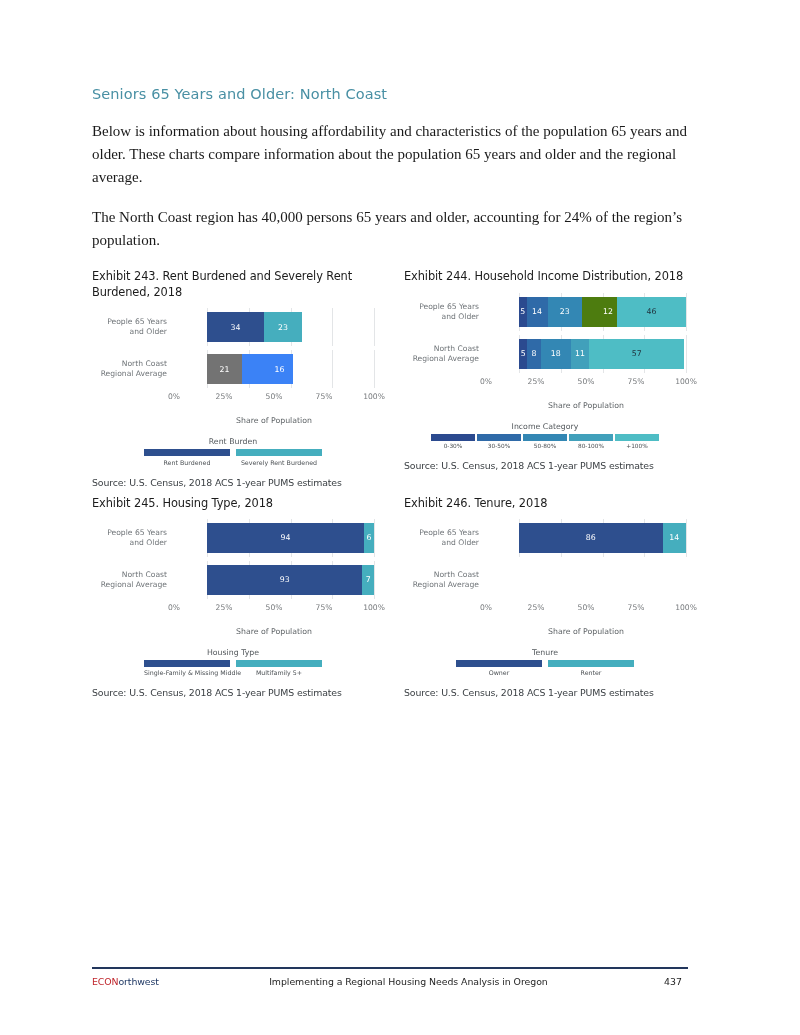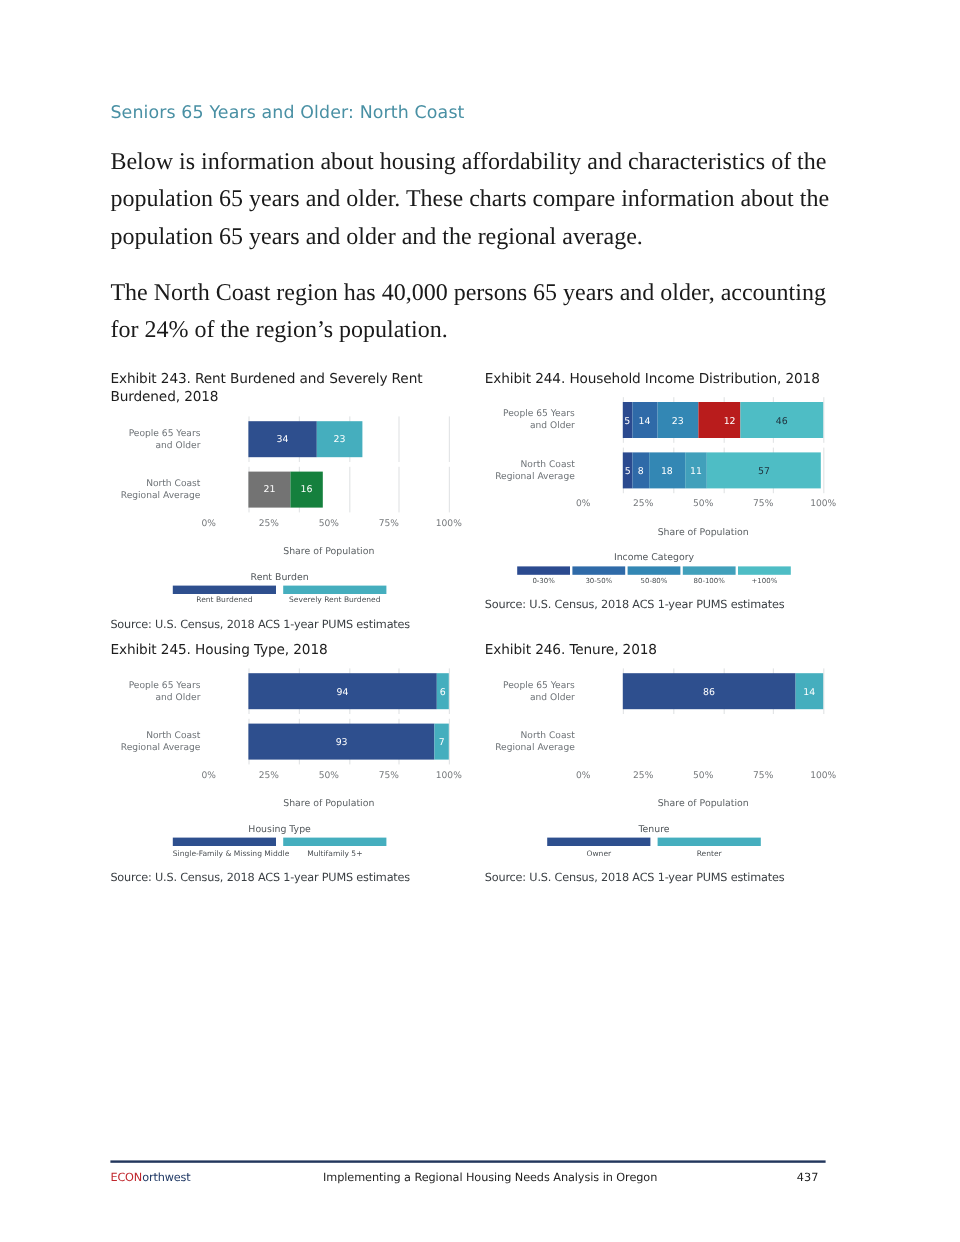--- a/index.html
+++ b/index.html
@@ -31,21 +31,21 @@
   .section-heading {
     font-family: "DejaVu Sans", "Liberation Sans", sans-serif;
     font-size: 14.5px;
     color: #4990a4;
     letter-spacing: 0.1px;
     margin: 0 0 18px 0;
     font-weight: 400;
   }
   .body-par {
     font-family: "Liberation Serif", "DejaVu Serif", serif;
-    font-size: 20px;
+    font-size: 15px;
     line-height: 1.54;
     color: #1a1a1a;
     margin: 0 0 17px 0;
     max-width: 600px;
   }
 
   
   .exhibit-grid {
     display: flex;
     flex-wrap: wrap;
@@ -270,21 +270,21 @@
               <div class="bar-area">
                 <div class="gridlines">
                   <div class="gridline" style="left: 0%;"></div>
                   <div class="gridline" style="left: 25%;"></div>
                   <div class="gridline" style="left: 50%;"></div>
                   <div class="gridline" style="left: 75%;"></div>
                   <div class="gridline" style="left: 100%;"></div>
                 </div>
                 <div class="bar-track">
                   <div class="seg" style="width: 21%; background: #737373;">21</div>
-                  <div class="seg" style="width: 16%; background: #15803d;">16</div>
+                  <div class="seg" style="width: 16%; background: #3b82f6; padding-left: 24px;">16</div>
                 </div>
               </div>
             </div>
             <div class="axis">
               <div class="axis-spacer"></div>
               <div class="axis-scale">
                 <div class="tick" style="left: 0%;">0%</div>
                 <div class="tick" style="left: 25%;">25%</div>
                 <div class="tick" style="left: 50%;">50%</div>
                 <div class="tick" style="left: 75%;">75%</div>
@@ -321,21 +321,21 @@
                   <div class="gridline" style="left: 0%;"></div>
                   <div class="gridline" style="left: 25%;"></div>
                   <div class="gridline" style="left: 50%;"></div>
                   <div class="gridline" style="left: 75%;"></div>
                   <div class="gridline" style="left: 100%;"></div>
                 </div>
                 <div class="bar-track">
                   <div class="seg" style="width: 5%; background: rgb(43, 74, 143);">5</div>
                   <div class="seg" style="width: 14%; background: rgb(47, 106, 168);">14</div>
                   <div class="seg" style="width: 23%; background: rgb(51, 135, 180);">23</div>
-                  <div class="seg" style="width: 12%; background: #b91c1c; padding-left: 17px;">12</div>
+                  <div class="seg" style="width: 12%; background: #4d7c0f; padding-left: 17px;">12</div>
                   <div class="seg dark-text" style="width: 46%; background: rgb(78, 189, 197);">46</div>
                 </div>
               </div>
             </div>
             <div class="plot-row">
               <div class="cat-label">
                 <div>North Coast</div>
                 <div>Regional Average</div>
               </div>
               <div class="bar-area">

